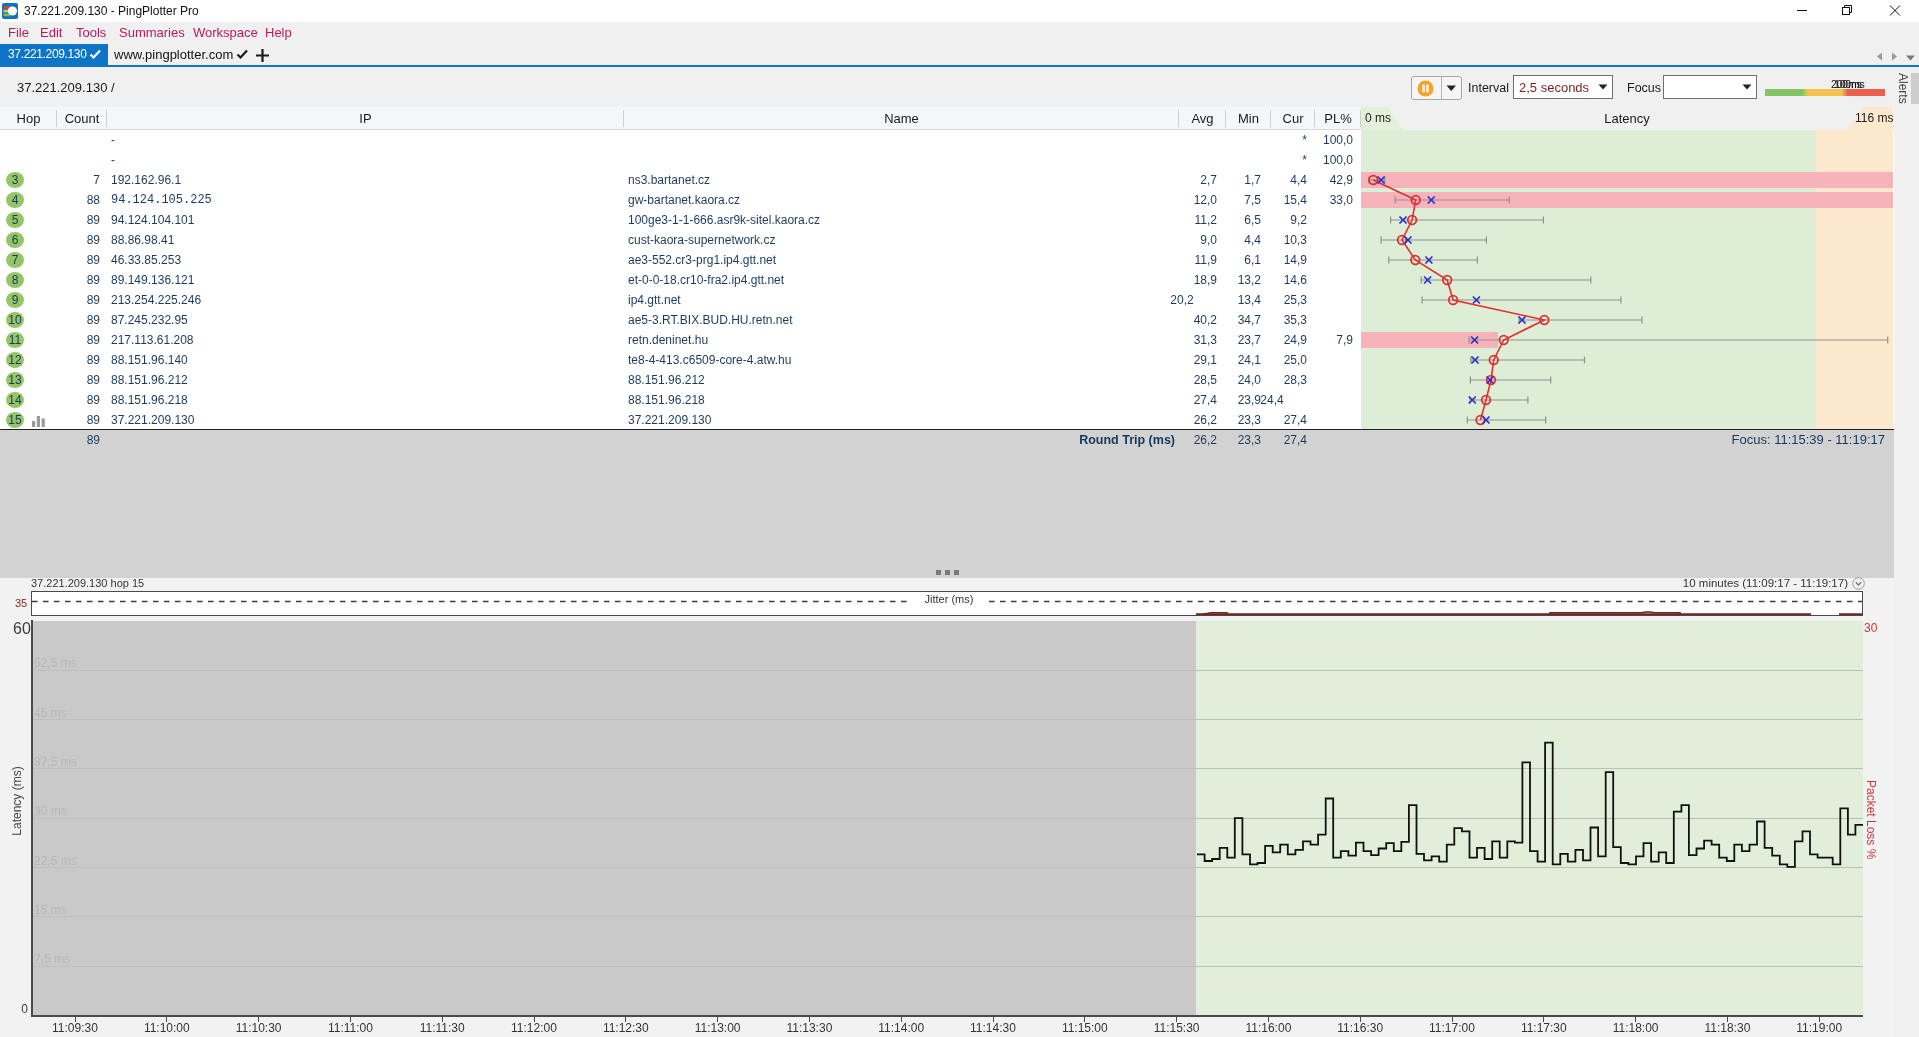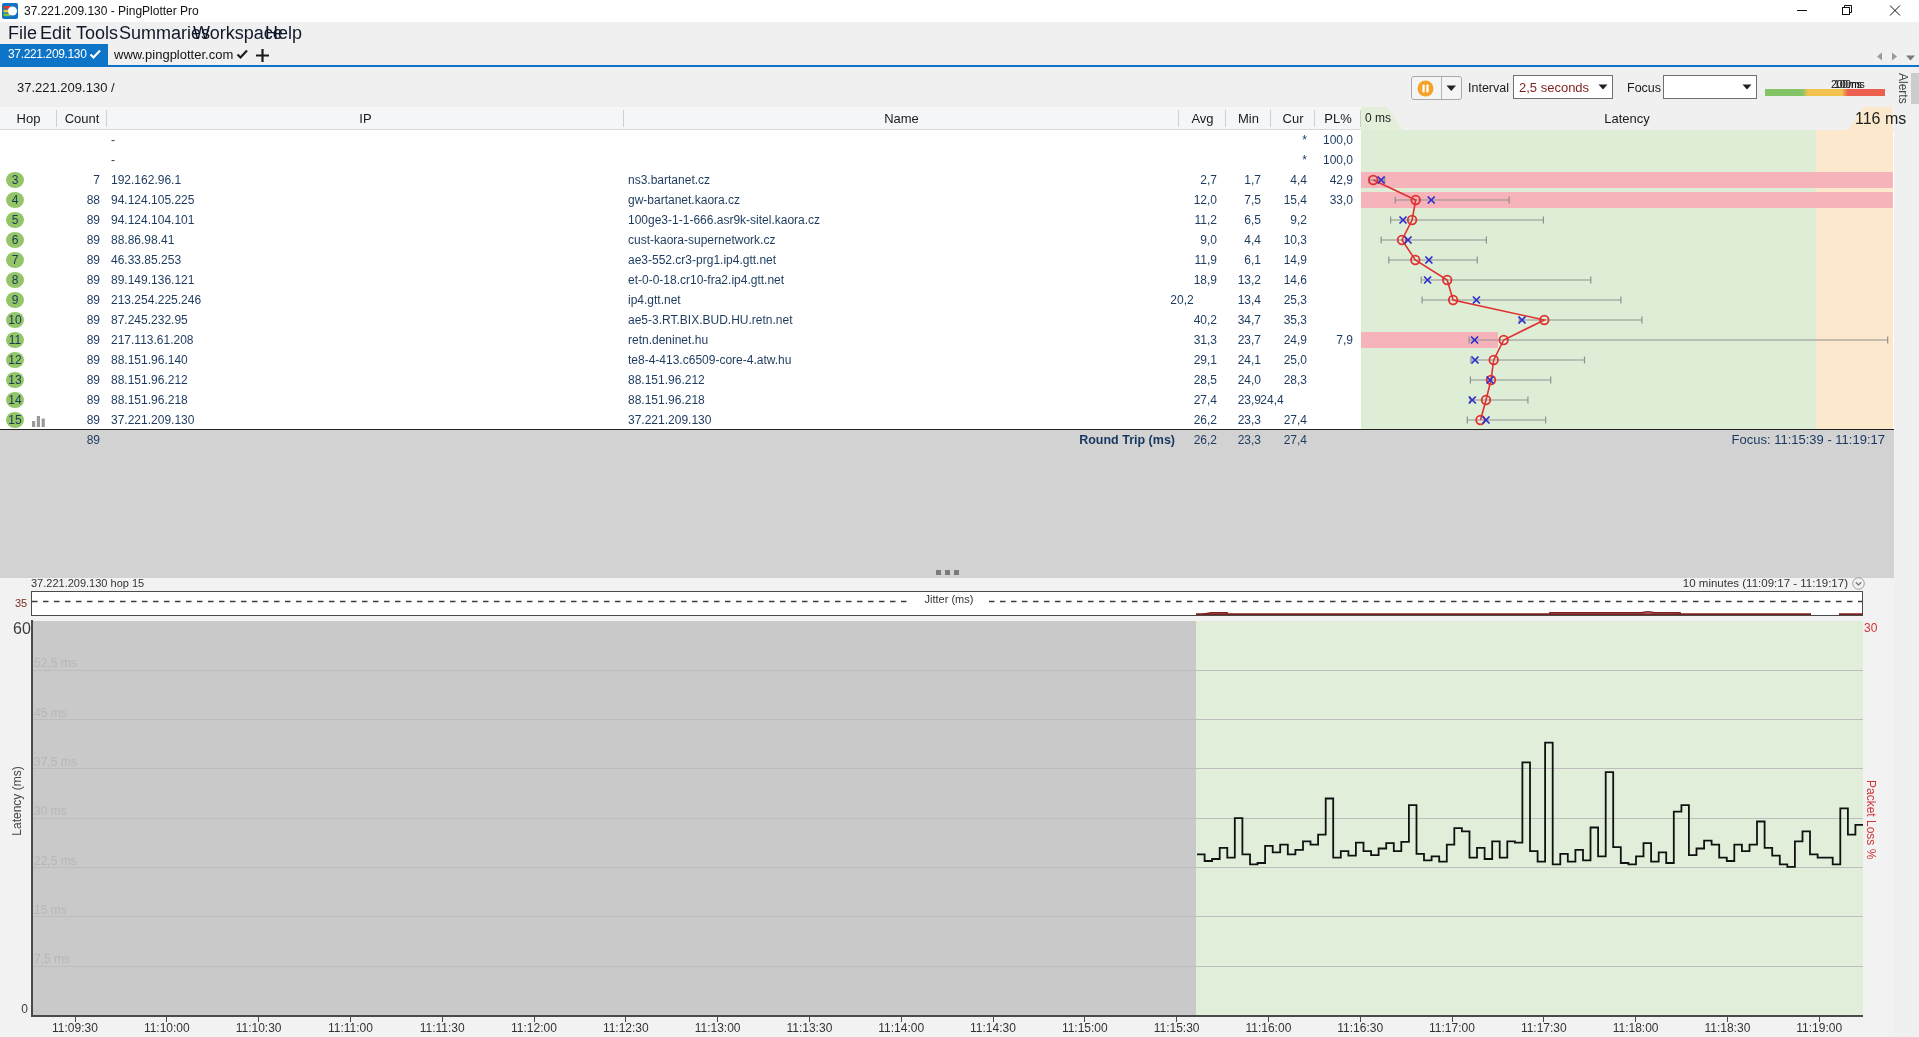--- a/index.html
+++ b/index.html
@@ -4,21 +4,21 @@
   * { margin:0; padding:0; box-sizing:border-box; }
   html,body { width:1919px; height:1037px; overflow:hidden;
     font-family:"Liberation Sans", sans-serif; background:#f2f2f2; }
   .abs { position:absolute; }
   .cell { position:absolute; height:20px; line-height:20px; font-size:12px; color:#1c3a5e; white-space:nowrap; }
   .cell.r { text-align:right; }
   .hopc { position:absolute; left:6px; width:18px; height:16px; border-radius:50%;
     background:#94c566; color:#173a5e; font-size:12px; line-height:16px; text-align:center; }
   .hdr { position:absolute; top:107px; height:23px; line-height:23px; font-size:13px; color:#1a1a1a; text-align:center; }
   .vline { position:absolute; top:110px; height:17px; width:1px; background:#cfcfcf; }
-  .mitem { position:absolute; top:22px; height:30px; line-height:22px; font-size:18px; color:#0f172a; }
+  .mitem { position:absolute; top:22px; height:30px; line-height:22px; font-size:13px; color:#be185d; }
 </style></head>
 <body>
 
 <div class="abs" style="left:0;top:0;width:1919px;height:22px;background:#ffffff;"></div>
 <svg class="abs" style="left:2px;top:3px;" width="16" height="16" viewBox="0 0 16 16">
   <rect x="0" y="0" width="16" height="16" rx="2" fill="#1271c4"></rect>
   <rect x="1.5" y="3" width="6.5" height="2.6" fill="#e8392b"></rect>
   <rect x="1.5" y="6.8" width="5.5" height="2.6" fill="#f4c520"></rect>
   <rect x="1.5" y="10.6" width="6.5" height="2.6" fill="#7dc243"></rect>
   <circle cx="10.5" cy="8" r="4.6" fill="#ffffff"></circle>
@@ -109,21 +109,21 @@
 <div class="vline" style="left:1314px;"></div>
 <div class="vline" style="left:1360px;"></div>
 
 <div class="abs" style="left:1361px;top:107px;width:532px;height:23px;background:#f0f0f0;"></div>
 <svg class="abs" style="left:1361px;top:107px;" width="532" height="23" viewBox="0 0 532 23">
   <polygon points="0,0 26,0 42,23 0,23" fill="#e3efd9"></polygon>
   <polygon points="487,23 502,0 532,0 532,23" fill="#fbe8cd"></polygon>
 </svg>
 <div class="abs" style="left:1365px;top:107px;height:23px;line-height:23px;font-size:12px;color:#222;">0 ms</div>
 <div class="abs" style="left:1361px;top:107px;width:532px;height:23px;line-height:23px;font-size:13px;color:#1a1a1a;text-align:center;">Latency</div>
-<div class="abs" style="left:1855px;top:107px;height:23px;line-height:23px;font-size:16px;color:#222;">116 ms</div>
+<div class="abs" style="left:1855px;top:107px;height:23px;line-height:23px;font-size:12px;color:#222;">116 ms</div>
 
 <div class="abs" style="left:0;top:130px;width:1894px;height:300px;background:#ffffff;"></div>
 <svg width="532" height="300" viewBox="0 0 532 300" xmlns="http://www.w3.org/2000/svg" style="position:absolute;left:1361px;top:130px;">
 <rect x="0" y="0" width="455" height="300" fill="#deeed6"></rect>
 <rect x="455" y="0" width="77" height="300" fill="#fbe8cd"></rect>
 <rect x="0" y="42" width="532" height="16" fill="#f7b3ba"></rect>
 <rect x="0" y="62" width="532" height="16" fill="#f7b3ba"></rect>
 <rect x="0" y="202" width="137" height="16" fill="#f7b3ba"></rect>
 <line x1="7.8" y1="50" x2="23.7" y2="50" stroke="#909090" stroke-width="1.2"></line>
 <line x1="7.8" y1="46.5" x2="7.8" y2="53.5" stroke="#909090" stroke-width="1.2"></line>
@@ -201,21 +201,21 @@
 <div class="hopc" style="top:172px;">3</div>
 <div class="cell r" style="top:170px;left:40px;width:60px;">7</div>
 <div class="cell" style="top:170px;left:111px;width:500px;">192.162.96.1</div>
 <div class="cell" style="top:170px;left:628px;width:540px;">ns3.bartanet.cz</div>
 <div class="cell r" style="top:170px;left:1147px;width:70px;">2,7</div>
 <div class="cell r" style="top:170px;left:1191px;width:70px;">1,7</div>
 <div class="cell r" style="top:170px;left:1237px;width:70px;">4,4</div>
 <div class="cell r" style="top:170px;left:1283px;width:70px;">42,9</div>
 <div class="hopc" style="top:192px;">4</div>
 <div class="cell r" style="top:190px;left:40px;width:60px;">88</div>
-<div class="cell" style="top:190px;left:111px;width:500px;">94.124.105.225</div>
+<div class="cell" style="top:190px;left:111px;width:500px;font-family:Liberation Mono, monospace;">94.124.105.225</div>
 <div class="cell" style="top:190px;left:628px;width:540px;">gw-bartanet.kaora.cz</div>
 <div class="cell r" style="top:190px;left:1147px;width:70px;">12,0</div>
 <div class="cell r" style="top:190px;left:1191px;width:70px;">7,5</div>
 <div class="cell r" style="top:190px;left:1237px;width:70px;">15,4</div>
 <div class="cell r" style="top:190px;left:1283px;width:70px;">33,0</div>
 <div class="hopc" style="top:212px;">5</div>
 <div class="cell r" style="top:210px;left:40px;width:60px;">89</div>
 <div class="cell" style="top:210px;left:111px;width:500px;">94.124.104.101</div>
 <div class="cell" style="top:210px;left:628px;width:540px;">100ge3-1-1-666.asr9k-sitel.kaora.cz</div>
 <div class="cell r" style="top:210px;left:1147px;width:70px;">11,2</div>

